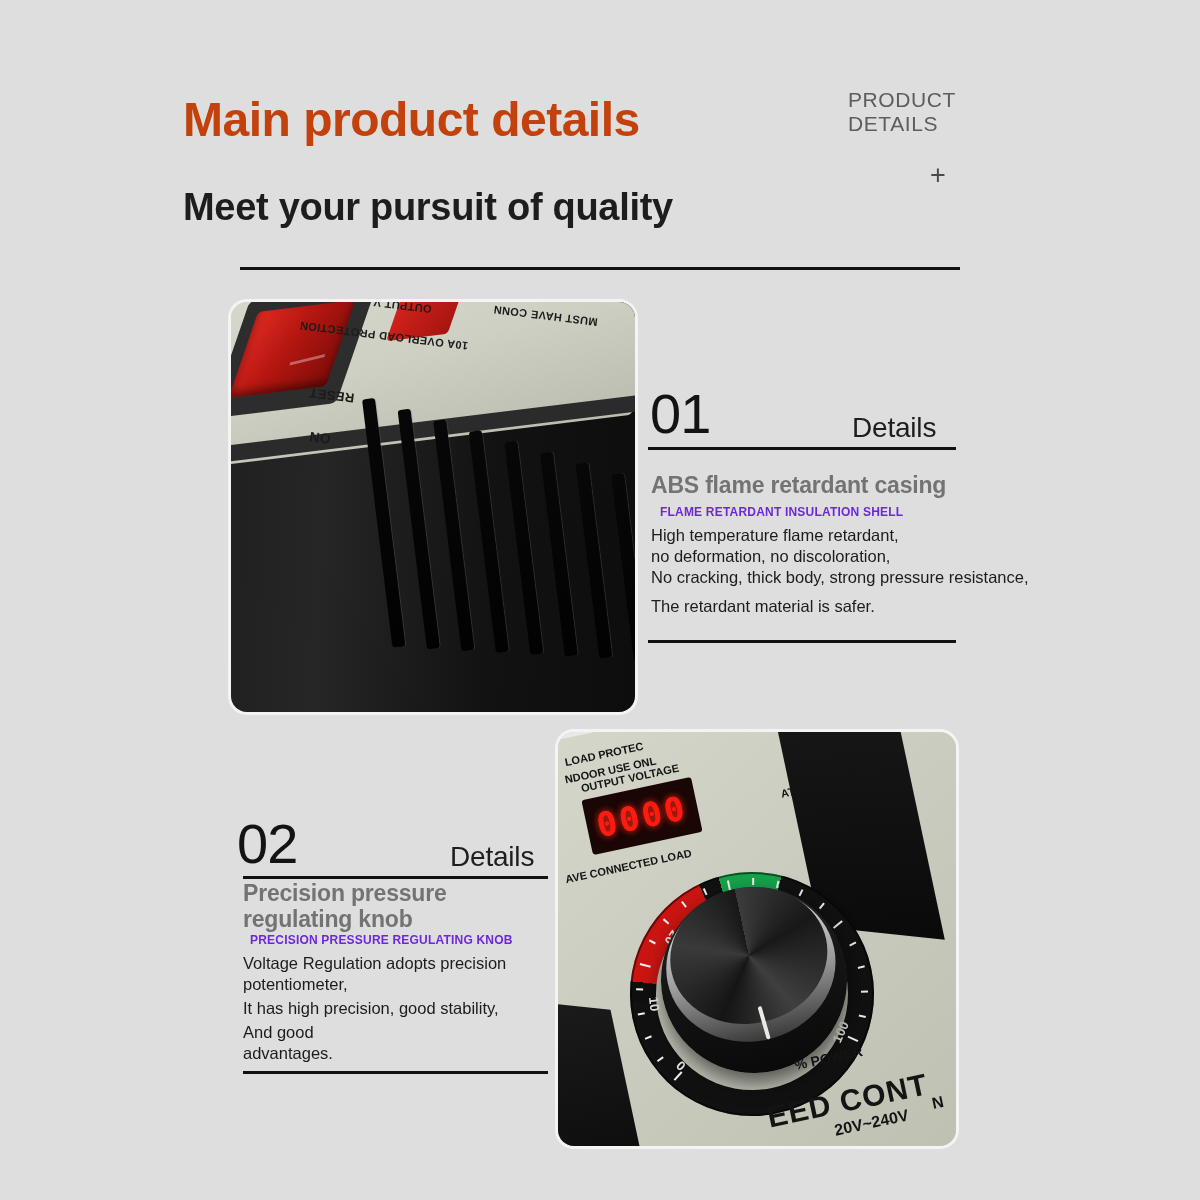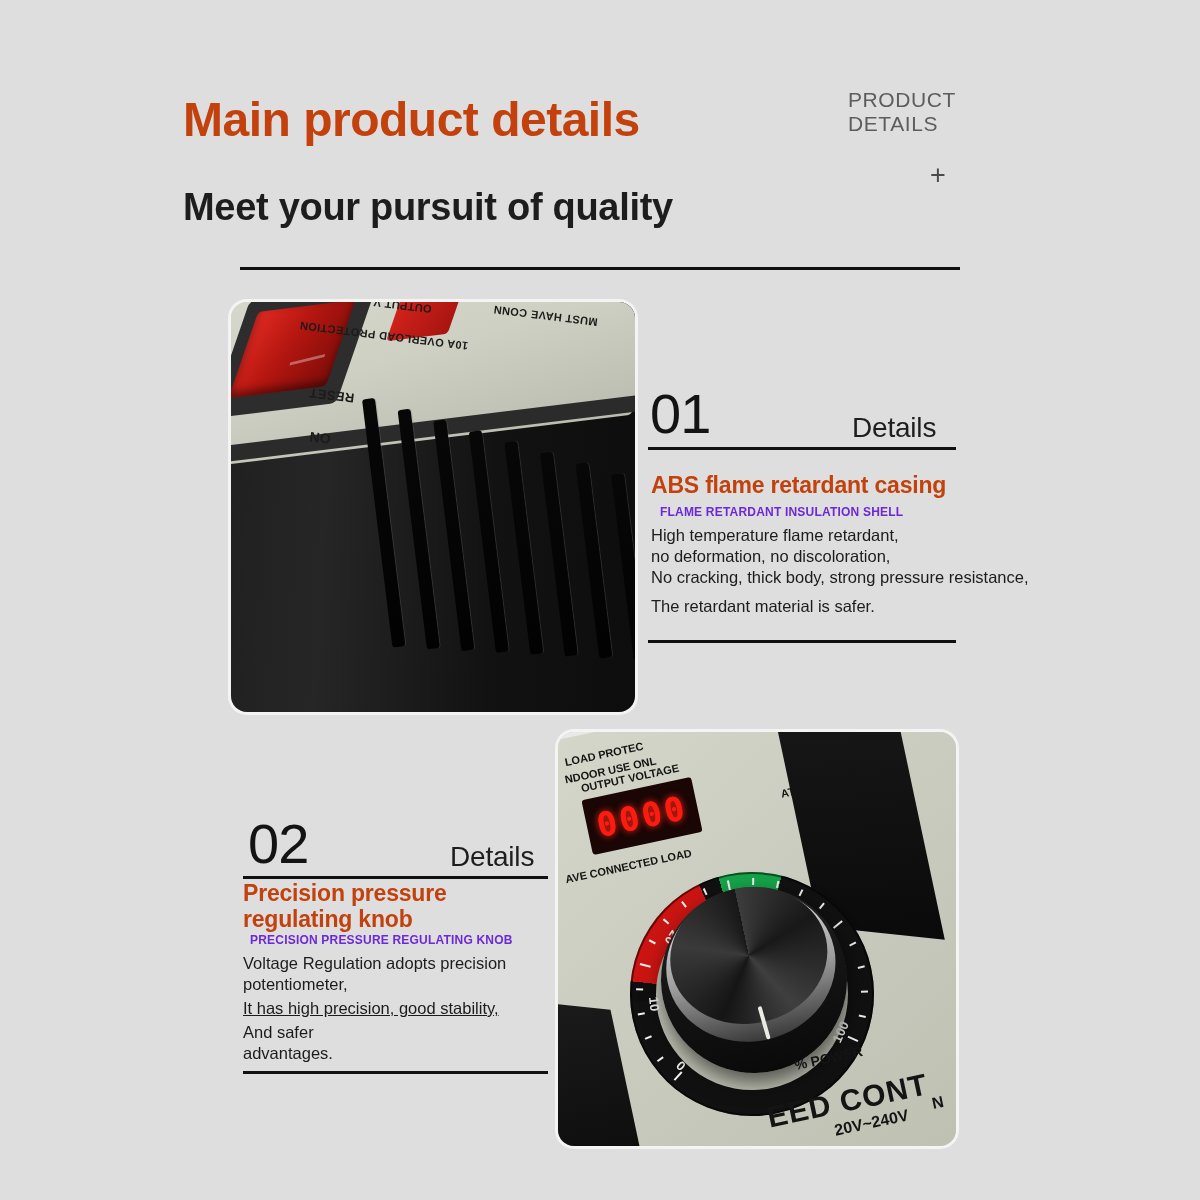--- a/index.html
+++ b/index.html
@@ -317,21 +317,21 @@
   }
   .blk-rule {
     position: absolute;
     height: 3px;
     background: #111;
   }
   .blk-title {
     position: absolute;
     font-size: 23px;
     font-weight: bold;
-    color: #c2410c;
+    color: #737373;
     letter-spacing: -0.2px;
     line-height: 1.15;
     white-space: pre-line;
   }
   .blk-caps {
     position: absolute;
     font-size: 12px;
     font-weight: bold;
     color: #6d28d9;
     letter-spacing: 0.2px;
@@ -349,27 +349,27 @@
   #num-01        { left: 650px; top: 386px; }
   #word-01       { left: 852px; top: 412px; }
   #rule-01-top   { left: 648px; top: 447px; width: 308px; }
   #title-01      { left: 651px; top: 472px; }
   #caps-01       { left: 660px; top: 505px; }
   #body-01-a     { left: 651px; top: 525px; }
   #body-01-b     { left: 651px; top: 596px; }
   #rule-01-bot   { left: 648px; top: 640px; width: 308px; }
 
   
-  #num-02        { left: 248px; top: 816px; text-align: center; }
+  #num-02        { left: 237px; top: 816px; text-align: center; }
   #word-02       { left: 450px; top: 841px; }
   #rule-02-top   { left: 243px; top: 876px; width: 305px; }
   #title-02      { left: 243px; top: 880px; }
   #caps-02       { left: 250px; top: 933px; }
   #body-02-a     { left: 243px; top: 953px; }
-  #body-02-b     { left: 243px; top: 998px; text-decoration: underline; }
+  #body-02-b     { left: 243px; top: 998px; }
   #body-02-c     { left: 243px; top: 1022px; }
   #rule-02-bot   { left: 243px; top: 1071px; width: 305px; }
 </style>
 </head>
 <body>
 
 <div class="page">
 
   <div class="hdr-main">Main product details</div>
 
@@ -429,21 +429,21 @@
 
   <div class="num" id="num-02">02</div>
   <div class="details-word" id="word-02">Details</div>
   <div class="blk-rule" id="rule-02-top"></div>
   <div class="blk-title" id="title-02">Precision pressure
 regulating knob</div>
   <div class="blk-caps" id="caps-02">PRECISION PRESSURE REGULATING KNOB</div>
   <div class="blk-line" id="body-02-a">Voltage Regulation adopts precision
 potentiometer,</div>
   <div class="blk-line" id="body-02-b">It has high precision, good stability,</div>
-  <div class="blk-line" id="body-02-c">And safer
+  <div class="blk-line" id="body-02-c">And good
 advantages.</div>
   <div class="blk-rule" id="rule-02-bot"></div>
 
   <div class="photo" id="photo-two">
     <div class="photo-inner">
       <div class="p2-bg"></div>
       <div class="p2-panel"></div>
       <div class="p2-darkstrip"></div>
       <div class="p2-darkstrip2"></div>
 

